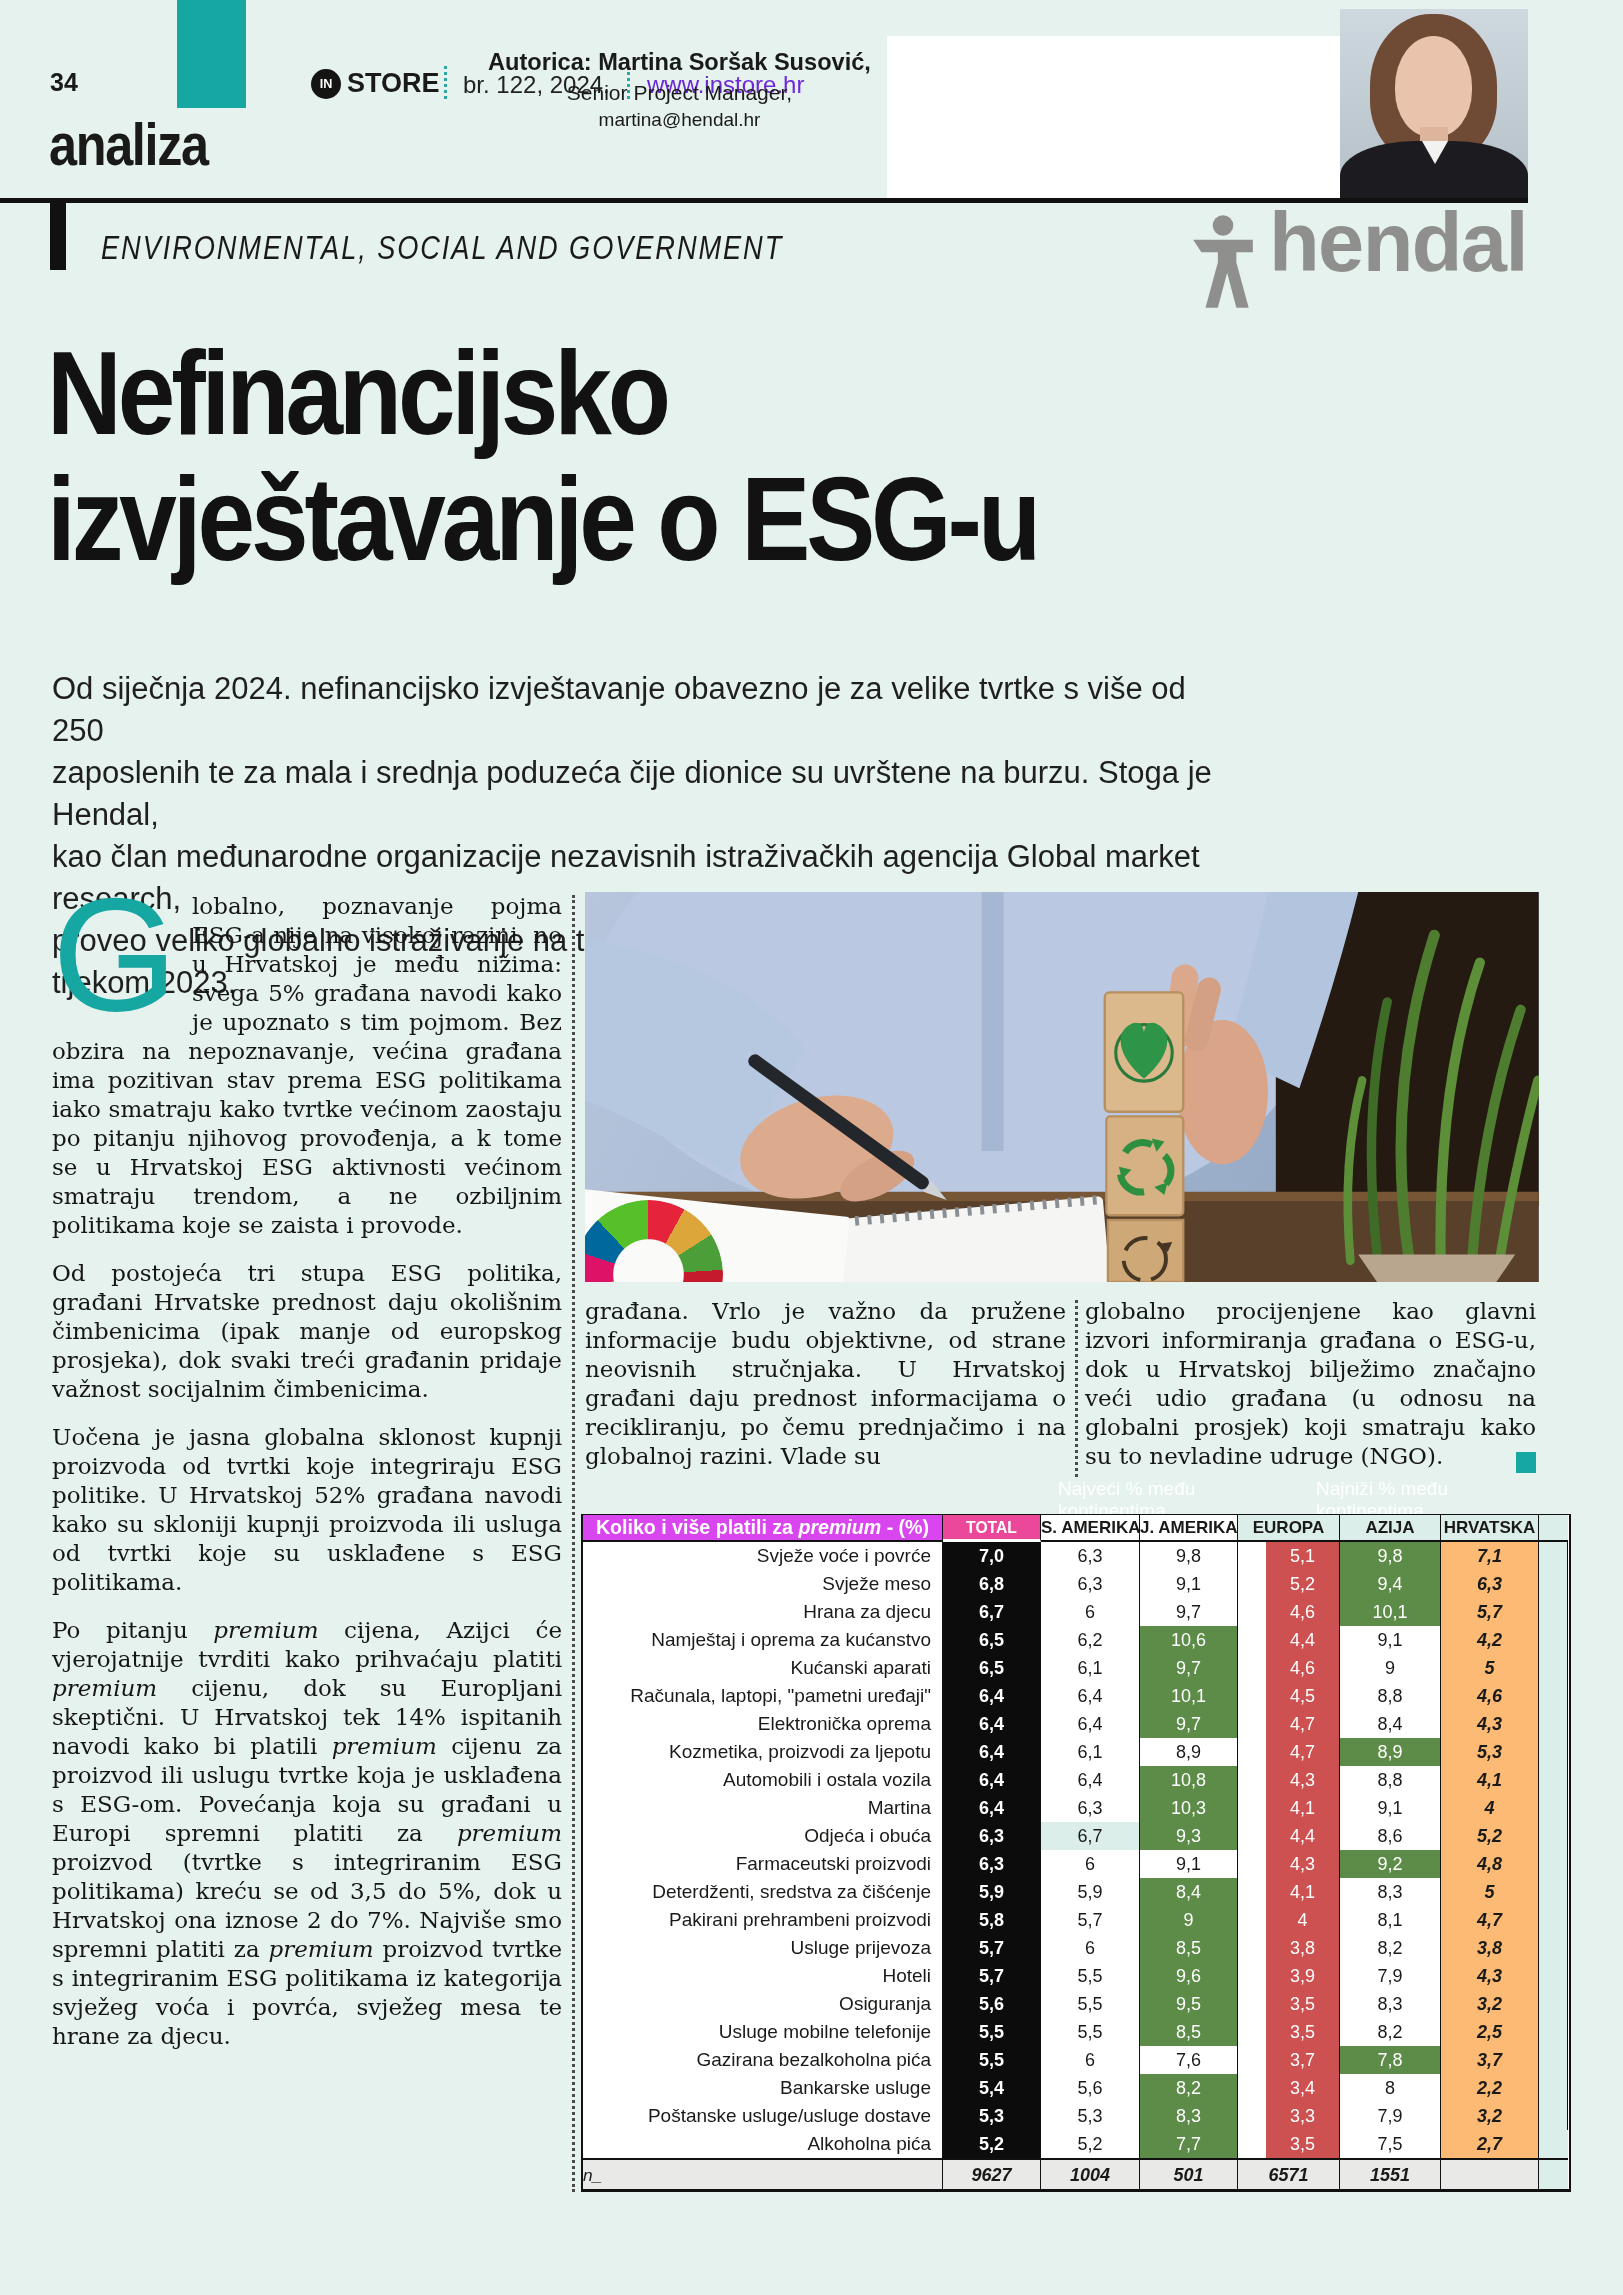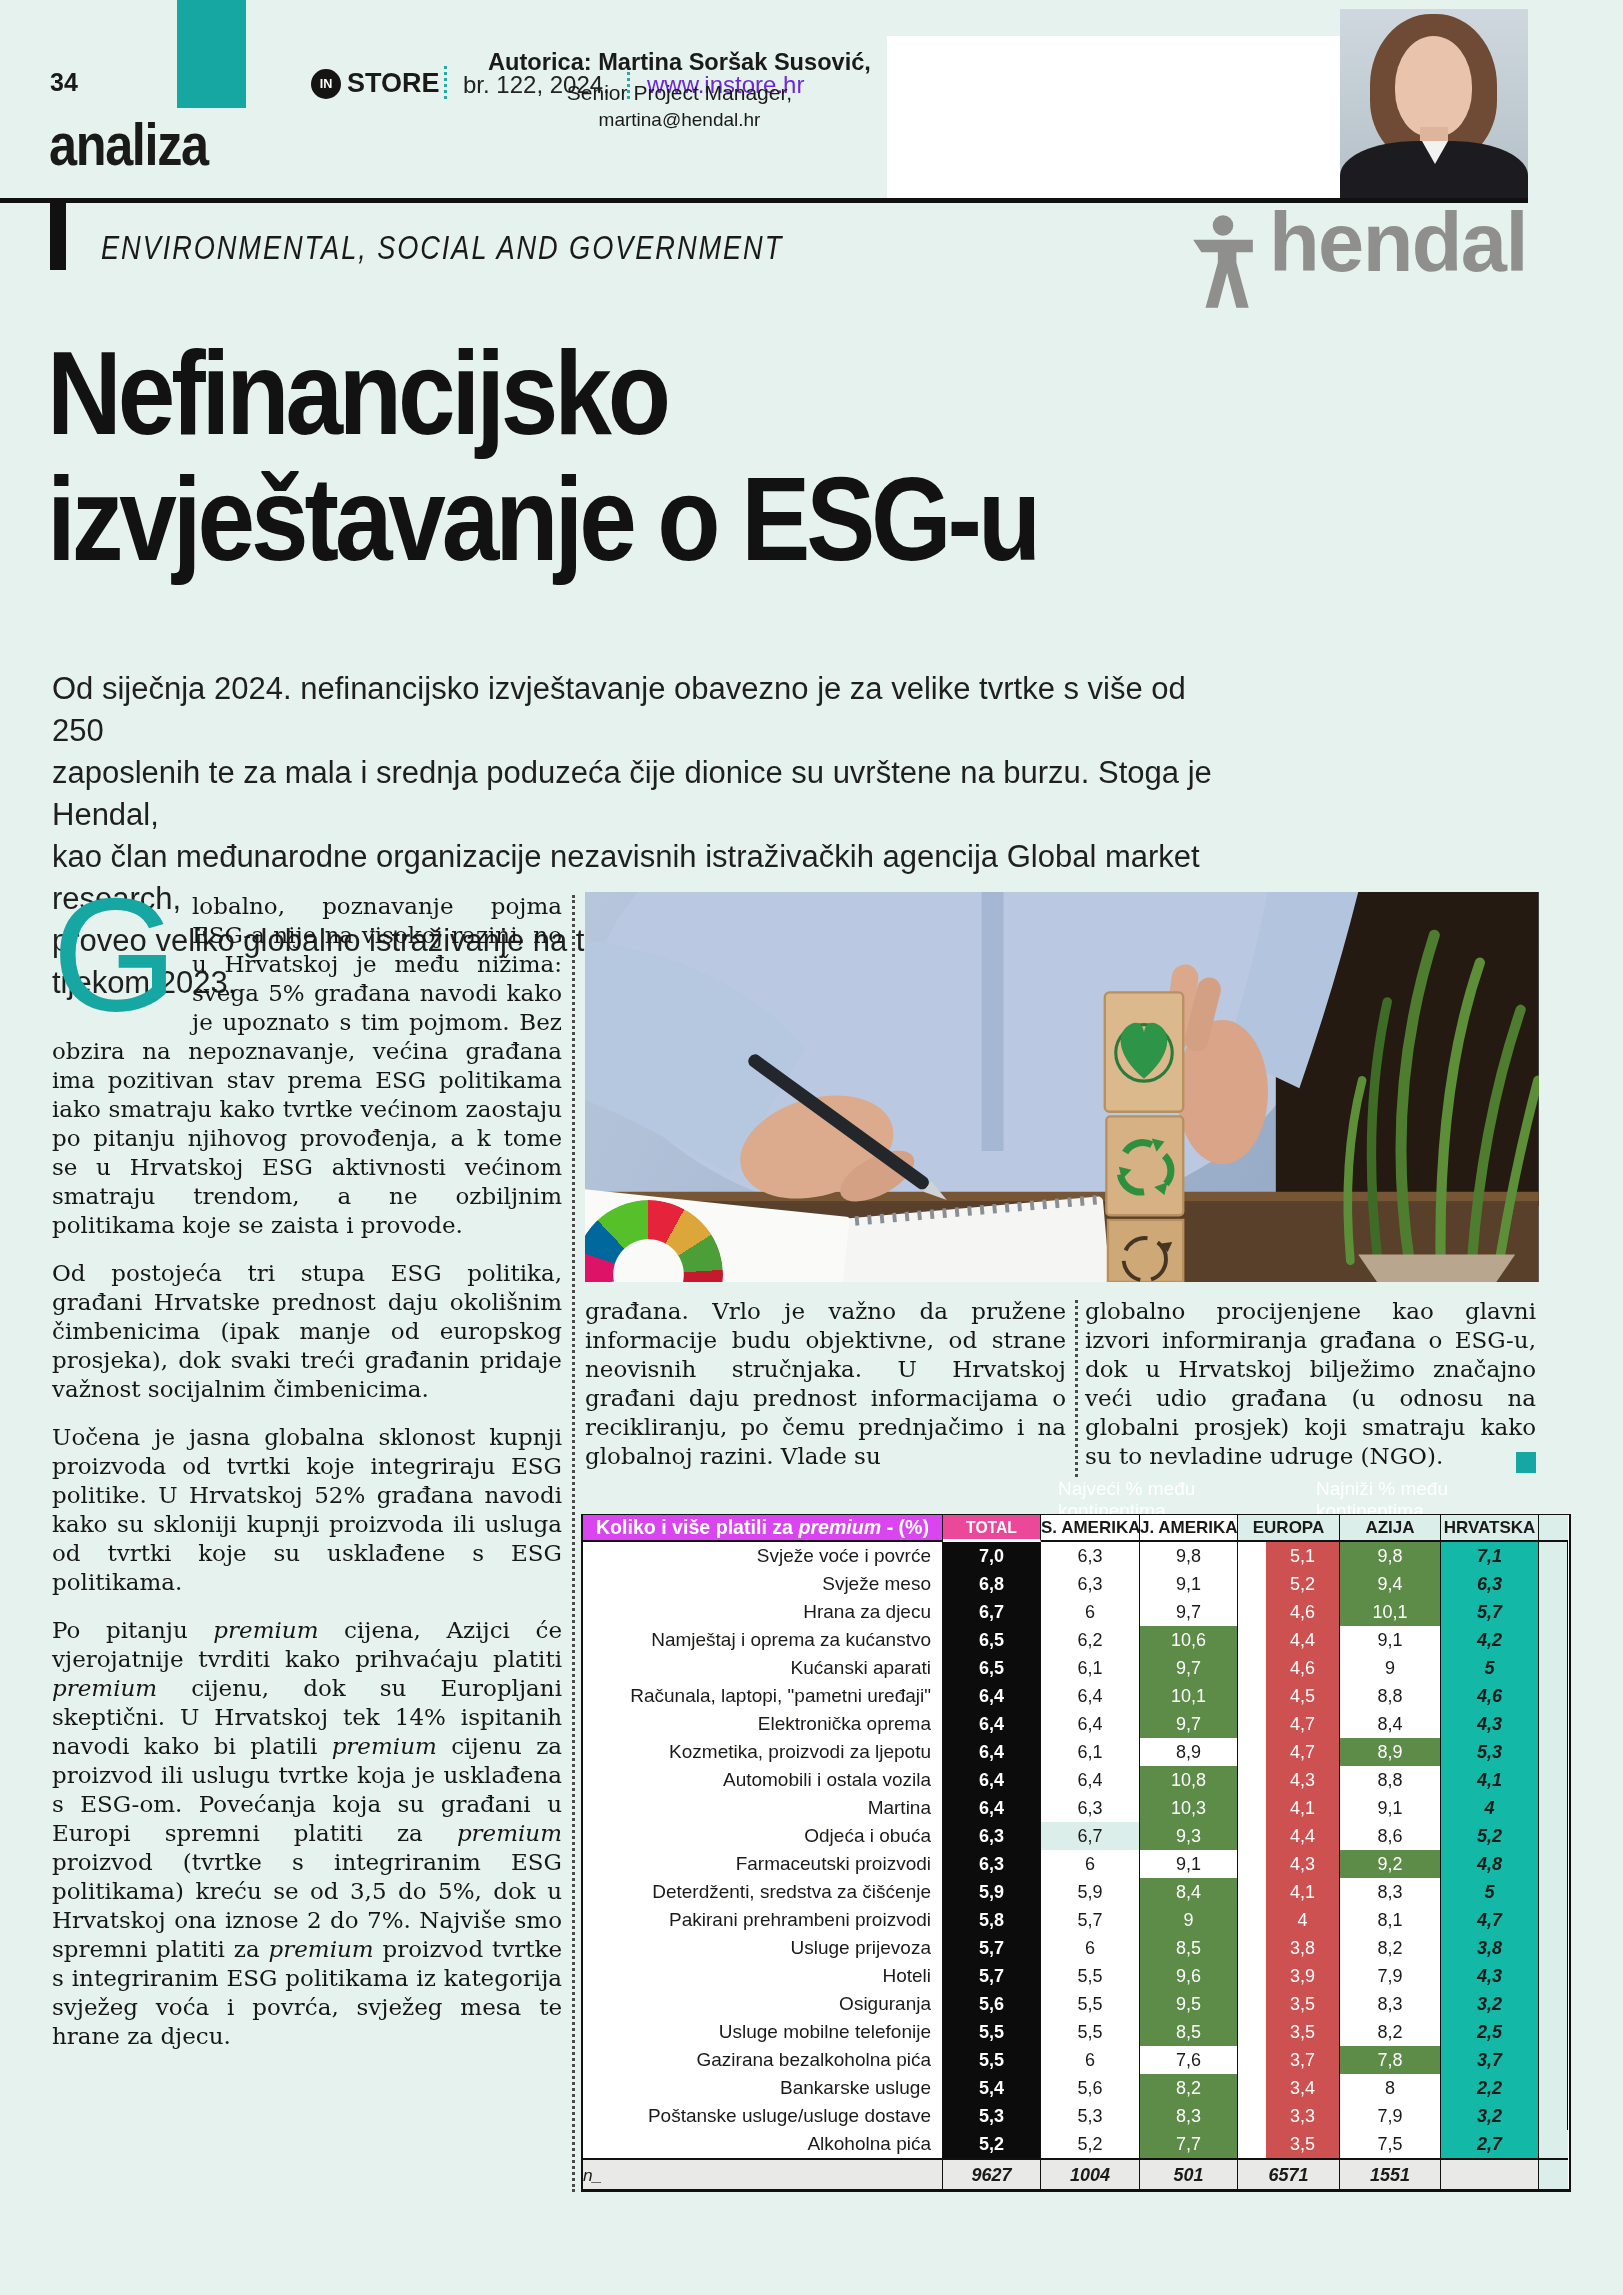--- a/index.html
+++ b/index.html
@@ -81,21 +81,21 @@
   .thead .total{background:#ec4899;color:#fff;border-bottom:3.1px solid #fff;font-size:15.7px;}
   .thead .wh{background:#fff;}
   .thead .mint{background:#dceee9;}
   .tbody .tcell{height:28px;line-height:28px;font-size:18px;text-align:center;}
   .tbody .cat{background:#fff;text-align:right;padding-right:11px;font-size:19px;}
   .tbody .total{background:#0c0c0c;color:#fff;font-weight:700;}
   .tbody .colS,.tbody .colJ,.tbody .colA{background:#fff;}
   .tbody .colE{background:#cc5150;color:#fff;margin-left:28px;}
   .tbody .high{background:#5d8b48;color:#fff;}
   .tbody .lightcell{background:#dceee9;}
-  .tbody .colH{background:#14b8a6;font-weight:700;font-style:italic;}
+  .tbody .colH{background:#fdba74;font-weight:700;font-style:italic;}
   .tbody .sp{background:#dceee9;}
   .tfoot .tcell{height:31px;line-height:30px;background:#e9e9e8;border-top:2.4px solid #111;text-align:center;
     font-size:18px;font-weight:700;font-style:italic;}
   .tfoot .fcat{text-align:left;padding-right:12.6px;font-weight:400;font-size:17.3px;}
   .tfoot .sp{background:#dceee9;}
 </style>
 </head>
 <body>
 
 <div id="page">

